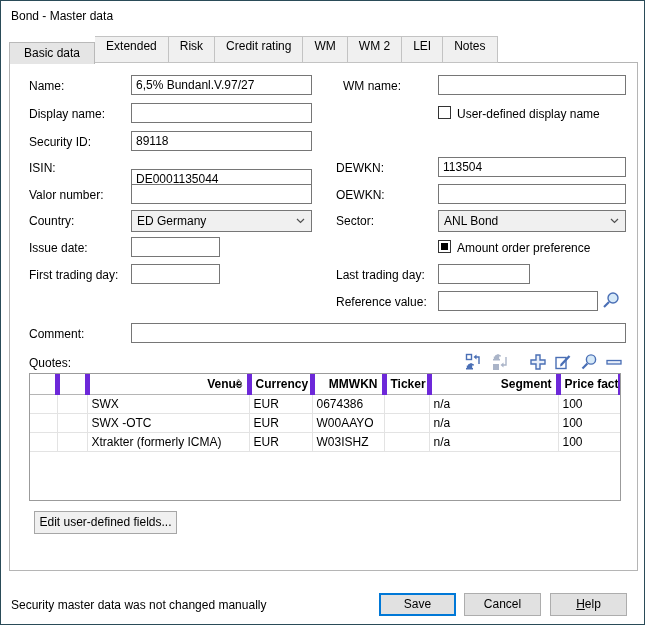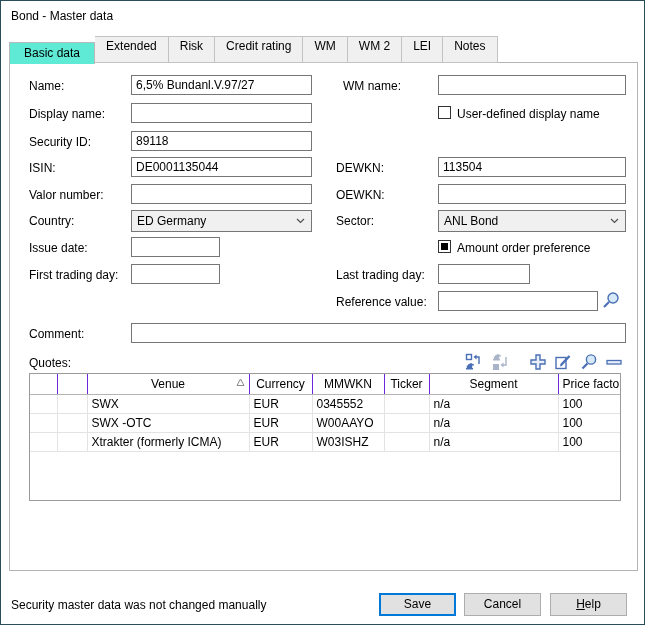--- a/index.html
+++ b/index.html
@@ -20,21 +20,21 @@
 
   
   .tabstrip { position: absolute; left: 8px; top: 40px; height: 22px; display: flex; align-items: flex-end; z-index: 3; }
   .tab {
     height: 27px; line-height: 18px; padding: 0 11px;
     background: #f0f0f0; border: 1px solid #c3c3c3; border-left: none;
     cursor: default; white-space: nowrap;
   }
   .tab:first-child { border-left: 1px solid #c3c3c3; }
   .tab.active {
-    height: 22px; line-height: 21px; background: #5eead4;
+    height: 22px; line-height: 21px; background: #e5e5e5;
     border: 1px solid #b9b9b9; border-bottom: none; padding: 0 14px;
     margin-bottom: -1px; position: relative; z-index: 4;
   }
 
   
   .panel { position: absolute; left: 8px; top: 61px; width: 629px; height: 509px;
     border: 1px solid #b5b5b5; background: #fff; }
 
   .lbl { position: absolute; white-space: nowrap; }
   .tb {
@@ -55,22 +55,22 @@
 
   
   .grid-frame { position: absolute; left: 28px; top: 372px; width: 592px; height: 128px;
     border: 1px solid #9b9b9b; background: #fff; overflow: hidden; }
   table.grid { border-collapse: collapse; table-layout: fixed; width: 590px; }
   table.grid col.c0 { width: 27px; } table.grid col.c1 { width: 30px; }
   table.grid col.cvenue { width: 162px; } table.grid col.ccur { width: 63px; }
   table.grid col.cmm { width: 72px; } table.grid col.ctick { width: 45px; }
   table.grid col.cseg { width: 129px; } table.grid col.cprice { width: 62px; }
   table.grid th {
-    font-weight: normal; text-align: center; height: 20px; padding: 0 4px;
-    border-right: 1px solid #6d28d9; border-bottom: 1px solid #b5b5b5; background: #fff;
+    font-weight: bold; text-align: right; height: 20px; padding: 0 4px;
+    border-right: 5px solid #6d28d9; border-bottom: 1px solid #b5b5b5; background: #fff;
     overflow: hidden; white-space: nowrap; position: relative;
   }
   table.grid th .sort { position: absolute; right: 4px; top: 4px; }
   table.grid td {
     height: 19px; padding: 0 4px; border-right: 1px solid #e3e3e3; border-bottom: 1px solid #e3e3e3;
     overflow: hidden; white-space: nowrap;
   }
   tr.row.selected td { background: #0078d7; color: #fff;
     border-top: 1px dotted #d18a2e; border-bottom: 1px dotted #d18a2e; border-right-color: #2f8adf; }
   tr.row td.iconcell { text-align: center; padding: 0; }
@@ -108,21 +108,21 @@
   <div class="lbl" style="left:28px;top:78px">Name:</div>
   <input class="tb" style="left: 130px; top: 74px; width: 181px;" value="6,5% Bundanl.V.97/27">
 
   <div class="lbl" style="left:28px;top:106px">Display name:</div>
   <input class="tb" style="left: 130px; top: 102px; width: 181px;" value="">
 
   <div class="lbl" style="left:28px;top:134px">Security ID:</div>
   <input class="tb" style="left: 130px; top: 130px; width: 181px;" value="89118">
 
   <div class="lbl" style="left:28px;top:160px">ISIN:</div>
-  <input class="tb" style="left: 130px; top: 156px; width: 181px;" value="DE0001135044">
+  <input class="tb" style="left: 130px; top: 168px; width: 181px;" value="DE0001135044">
 
   <div class="lbl" style="left:28px;top:187px">Valor number:</div>
   <input class="tb" style="left: 130px; top: 183px; width: 181px;" value="">
 
   <div class="lbl" style="left:28px;top:213px">Country:</div>
   <div class="combo" style="left:130px;top:209px;width:181px">
     <span>ED Germany</span>
     <svg class="chev" width="9" height="6" viewBox="0 0 9 6">
         <polyline points="1,1 4.5,4.5 8,1" fill="none" stroke="#505050" stroke-width="1.2"></polyline>
       </svg>
@@ -226,21 +226,21 @@
         <th><span>MMWKN</span></th>
         <th><span>Ticker</span></th>
         <th><span>Segment</span></th>
         <th><span>Price factor</span></th>
       </tr>
       <tr class="row">
         <td></td>
         <td></td>
         <td>SWX</td>
         <td>EUR</td>
-        <td>0345552</td>
+        <td>0674386</td>
         <td></td>
         <td>n/a</td>
         <td>100</td>
       </tr>
       <tr class="row">
         <td></td>
         <td></td>
         <td>SWX -OTC</td>
         <td>EUR</td>
         <td>W00AAYO</td>
@@ -255,19 +255,20 @@
         <td>EUR</td>
         <td>W03ISHZ</td>
         <td></td>
         <td>n/a</td>
         <td>100</td>
       </tr>
     </tbody>
       </table>
   </div>
 
+  <div class="btn gray" style="left:33px;top:510px;width:143px">Edit user-defined fields...</div>
 
   <div class="status">Security master data was not changed manually</div>
   <div class="btn default" style="left:378px;top:592px;width:77px">Save</div>
   <div class="btn" style="left:549px;top:592px;width:77px"><span class="accel">H</span><span>elp</span></div>
   <div class="btn" style="left:463px;top:592px;width:77px">Cancel</div>
 
 </div>
 
 </body></html>

